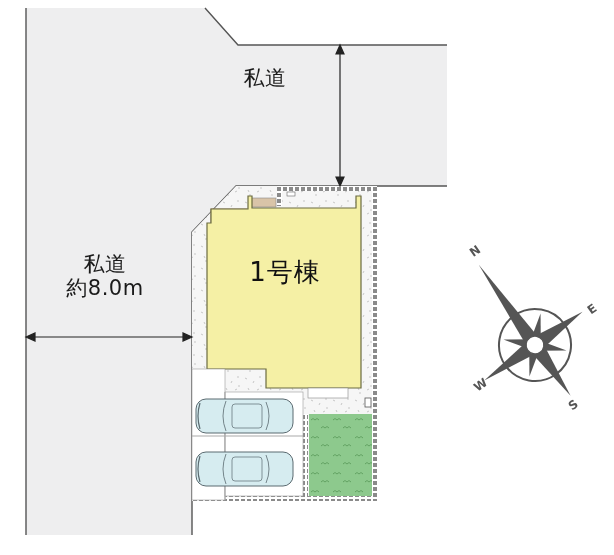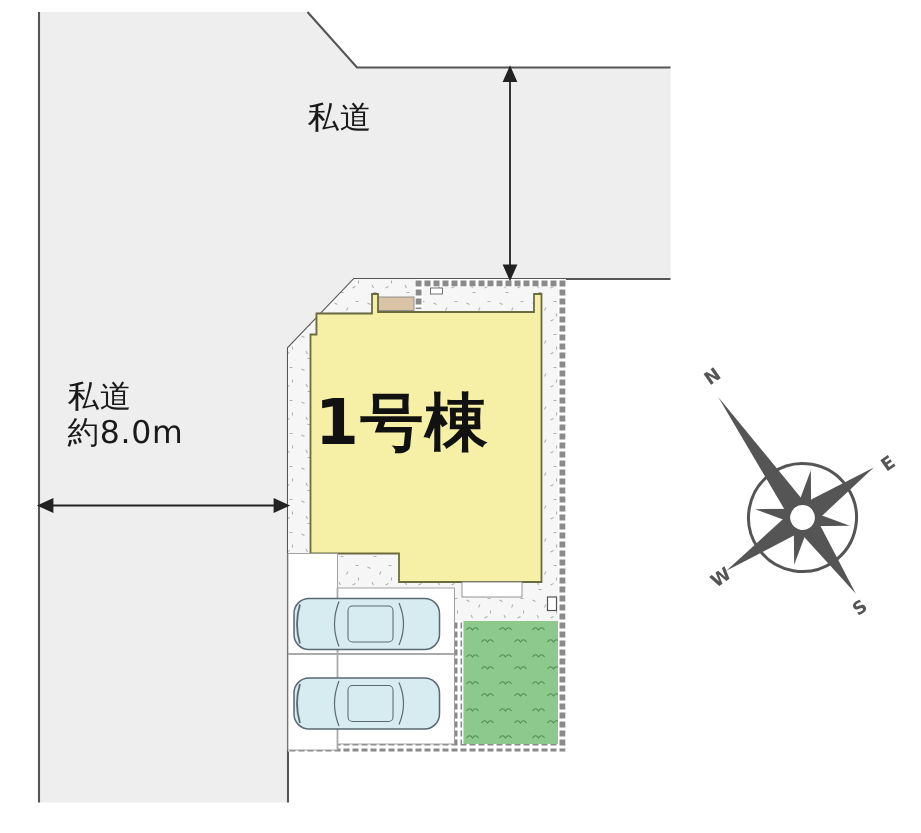--- a/index.html
+++ b/index.html
@@ -1,21 +1,21 @@
 <!DOCTYPE html>
 <html><head>
 <meta charset="utf-8">
 <style>
   html, body { margin: 0; padding: 0; background: #ffffff; }
   body { width: 614px; height: 555px; position: relative; overflow: hidden;
          font-family: "DejaVu Sans", "Liberation Sans", sans-serif; }
   #canvas { position: absolute; left: 0; top: 0; width: 614px; height: 555px; }
-  .lbl { position: absolute; text-align: left; color: #1a1a1a; line-height: 1.15; }
+  .lbl { position: absolute; text-align: center; color: #1a1a1a; line-height: 1.15; }
   .road-lbl { font-size: 21px; letter-spacing: 0.5px; }
-  .bldg-lbl { font-size: 42px; font-weight: bold; color: #111; letter-spacing: 1px; }
+  .bldg-lbl { font-size: 26px; font-weight: normal; color: #111; letter-spacing: 1px; }
   .compass-letter { position: absolute; font-size: 12px; font-weight: bold; color: #555; }
 </style>
 </head>
 <body>
 
 <svg id="canvas" viewBox="0 0 614 555" xmlns="http://www.w3.org/2000/svg">
   <defs>
     <pattern id="grid" width="6" height="6" patternUnits="userSpaceOnUse">
       <rect width="6" height="6" fill="#e8c9a2"></rect>
       <path d="M6 0 L0 0 0 6" fill="none" stroke="#9b6b3f" stroke-width="0.8"></path>

